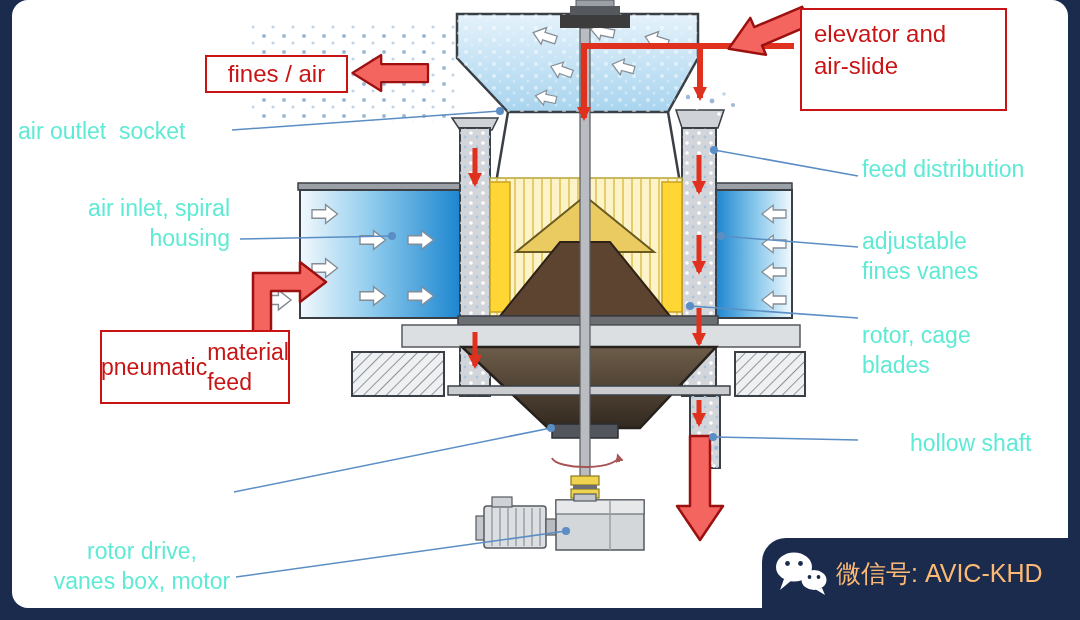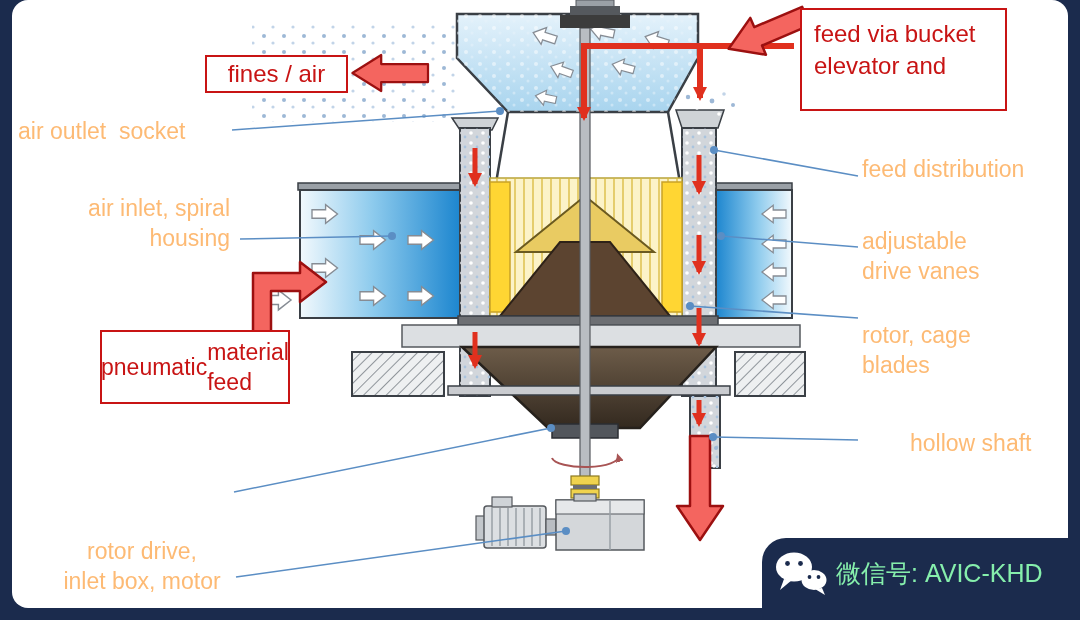--- a/index.html
+++ b/index.html
@@ -9,21 +9,21 @@
     font-family:"Liberation Sans","DejaVu Sans",sans-serif;
   }
   .canvas{position:absolute;inset:0;}
   .slide{
     position:absolute;left:12px;top:0;width:1056px;height:608px;
     background:#ffffff;border-radius:16px;z-index:0;
   }
   .diagram{position:absolute;left:0;top:0;z-index:1;pointer-events:none;}
   .warrow{fill:#ffffff;stroke:#868c94;stroke-width:1.6;}
   .rarrow{fill:var(--arrow-red-fill,#f4655f);stroke:var(--arrow-red-outline,#9c1010);stroke-width:2.5;stroke-linejoin:round;}
-  .lbl{position:absolute;z-index:3;color:#fdba74;font-size:23px;line-height:1.32;}
+  .lbl{position:absolute;z-index:3;color:#5eead4;font-size:23px;line-height:1.32;}
   .redbox{
     color:var(--accent-red,#c81414);
     border:2px solid var(--accent-red,#c81414);
     background:#ffffff;box-sizing:border-box;
   }
   .box-fines{left:205px;top:55px;width:143px;height:38px;display:flex;align-items:center;justify-content:center;font-size:24px;}
   .box-feed{left:800px;top:8px;width:207px;height:103px;padding:8px 12px;font-size:24px;line-height:1.35;}
   .box-airoutlet{left:18px;top:116px;white-space:pre;}
   .box-airinlet{left:38px;top:193px;width:192px;text-align:right;}
   .box-pneumatic{left:100px;top:330px;width:190px;height:74px;display:flex;flex-direction:row;align-items:center;justify-content:center;}
@@ -31,21 +31,21 @@
   .box-vanes{left:862px;top:226px;}
   .box-rotorcage{left:862px;top:303px;margin-top:17px;}
   .box-hollow{left:862px;top:428px;margin-left:48px;}
   .box-rotordrive{left:46px;top:536px;width:192px;text-align:center;}
   .box-rejects{left:646px;top:556px;width:103px;height:41px;display:flex;align-items:center;justify-content:center;font-size:24px;}
   .wm-patch{
     position:absolute;z-index:2;left:762px;top:538px;width:306px;height:70px;
     background:var(--background-navy,#1b2b4d);border-radius:24px 0 0 0;
     display:flex;align-items:center;gap:8px;padding-left:12px;box-sizing:border-box;
   }
-  .wm-text{color:#86efac;font-size:25px;}
+  .wm-text{color:#fdba74;font-size:25px;}
 </style>
 </head>
 <body>
 
 <div class="canvas">
 
   <div class="slide"></div>
 
   <svg class="diagram" width="1080" height="620" viewBox="0 0 1080 620" xmlns="http://www.w3.org/2000/svg">
     <defs>
@@ -258,53 +258,53 @@
           <circle cx="713" cy="437" r="4"></circle>
         <circle cx="566" cy="531" r="4"></circle>
           <circle cx="551" cy="428" r="4"></circle>
       </g>
     </g>
   </svg>
 
   <div class="lbl redbox box-fines">fines / air</div>
 
   <div class="lbl redbox box-feed">
-    <div>feed via bucket</div>
     <div>elevator and</div>
+    <div>air-slide</div>
   </div>
 
   <div class="lbl box-airoutlet">air outlet  socket</div>
 
   <div class="lbl box-airinlet">
     <div>air inlet, spiral</div>
     <div>housing</div>
   </div>
 
   <div class="lbl redbox box-pneumatic">
     <div>pneumatic</div>
     <div>material feed</div>
   </div>
 
   <div class="lbl box-feeddist">feed distribution</div>
 
   <div class="lbl box-vanes">
     <div>adjustable</div>
-    <div>drive vanes</div>
+    <div>fines vanes</div>
   </div>
 
   <div class="lbl box-rotorcage">
     <div>rotor, cage</div>
     <div>blades</div>
   </div>
 
   <div class="lbl box-hollow">hollow shaft</div>
 
   <div class="lbl box-rotordrive">
     <div>rotor drive,</div>
-    <div>inlet box, motor</div>
+    <div>vanes box, motor</div>
   </div>
 
 
   <div class="wm-patch">
     <svg width="54" height="46" viewBox="0 0 54 46">
       <ellipse cx="20" cy="17" rx="18" ry="14.5" fill="#ffffff"></ellipse>
       <polygon points="10,29 18,30 6,40" fill="#ffffff"></polygon>
       <circle cx="13.5" cy="13.5" r="2.4" fill="#1b2b4d"></circle>
       <circle cx="26.5" cy="13.5" r="2.4" fill="#1b2b4d"></circle>
       <ellipse cx="40" cy="30" rx="12.5" ry="10" fill="#ffffff"></ellipse>

